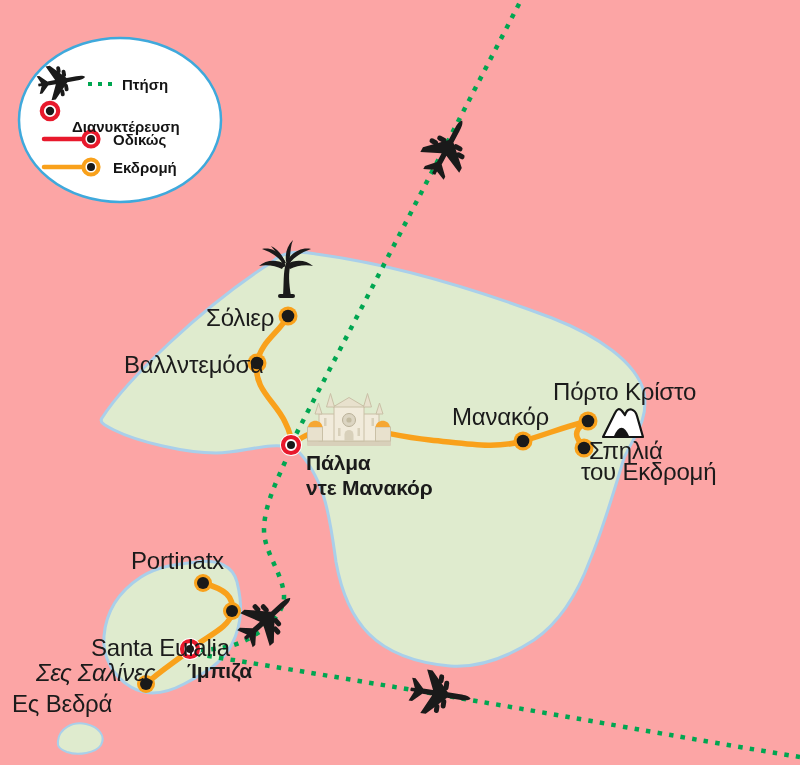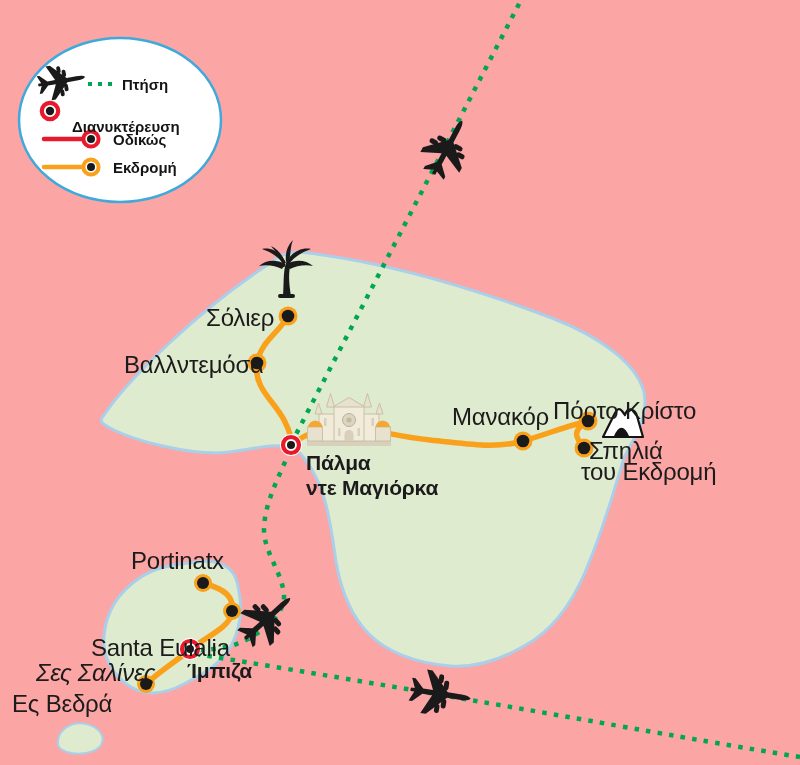--- a/index.html
+++ b/index.html
@@ -216,23 +216,23 @@
   </svg>
 
   <div class="legend-lbl" style="left:122px;top:76px;">Πτήση</div>
   <div class="legend-lbl" style="left:72px;top:118px;">Διανυκτέρευση</div>
   <div class="legend-lbl" style="left:113px;top:131px;">Οδικώς</div>
   <div class="legend-lbl" style="left:113px;top:159px;">Εκδρομή</div>
 
   <div class="lbl" style="left:206px;top:305px;">Σόλιερ</div>
   <div class="lbl" style="left:116px;top:352px;margin-left:8px;">Βαλλντεμόσα</div>
   <div class="lbl bold" style="left:306px;top:452px;">Πάλμα</div>
-  <div class="lbl bold" style="left:306px;top:477px;">ντε Μαγιόρκα</div>
+  <div class="lbl bold" style="left:306px;top:477px;">ντε Μανακόρ</div>
   <div class="lbl" style="left:452px;top:404px;">Μανακόρ</div>
-  <div class="lbl" style="left:553px;top:398px;">Πόρτο Κρίστο</div>
+  <div class="lbl" style="left:553px;top:379px;">Πόρτο Κρίστο</div>
   <div class="lbl" style="left:589px;top:438px;">Σπηλιά</div>
   <div class="lbl" style="left:581px;top:459px;">του Εκδρομή</div>
   <div class="lbl" style="left:131px;top:548px;">Portinatx</div>
   <div class="lbl" style="left:91px;top:594px;margin-top:41px;">Santa Eulalia</div>
   <div class="lbl bold" style="left:187px;top:660px;">Ίμπιζα</div>
   <div class="lbl" style="left:36px;top:660px;font-style:italic;">Σες Σαλίνες</div>
   <div class="lbl" style="left:12px;top:691px;">Ες Βεδρά</div>
 
 </div>
 

